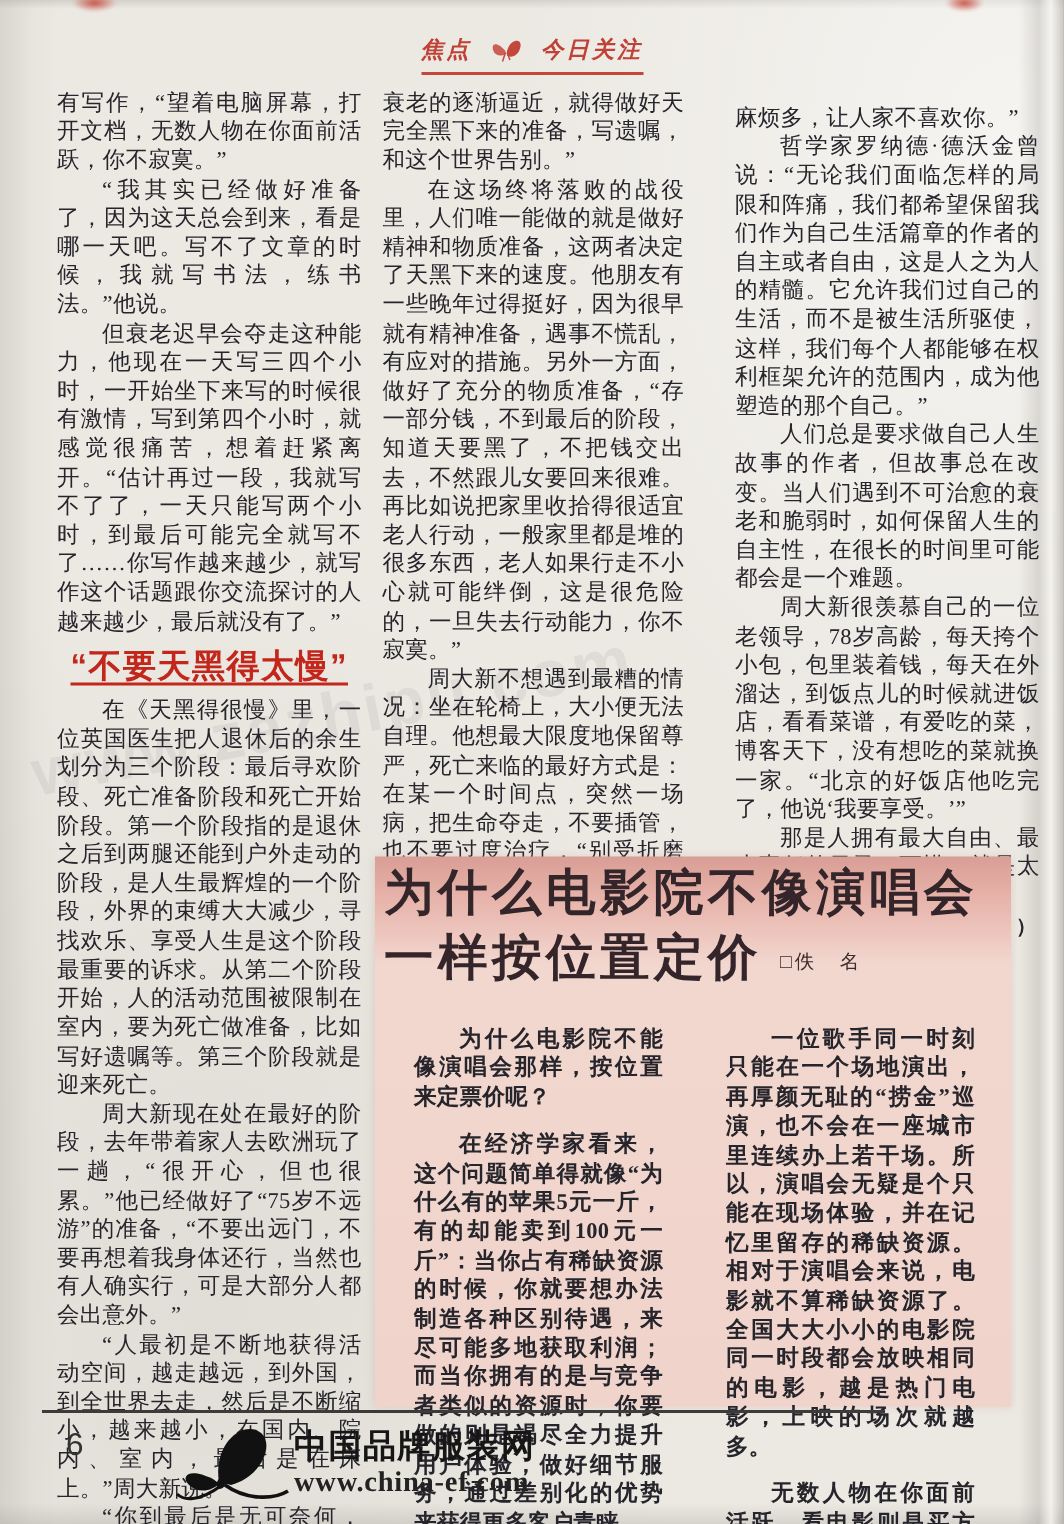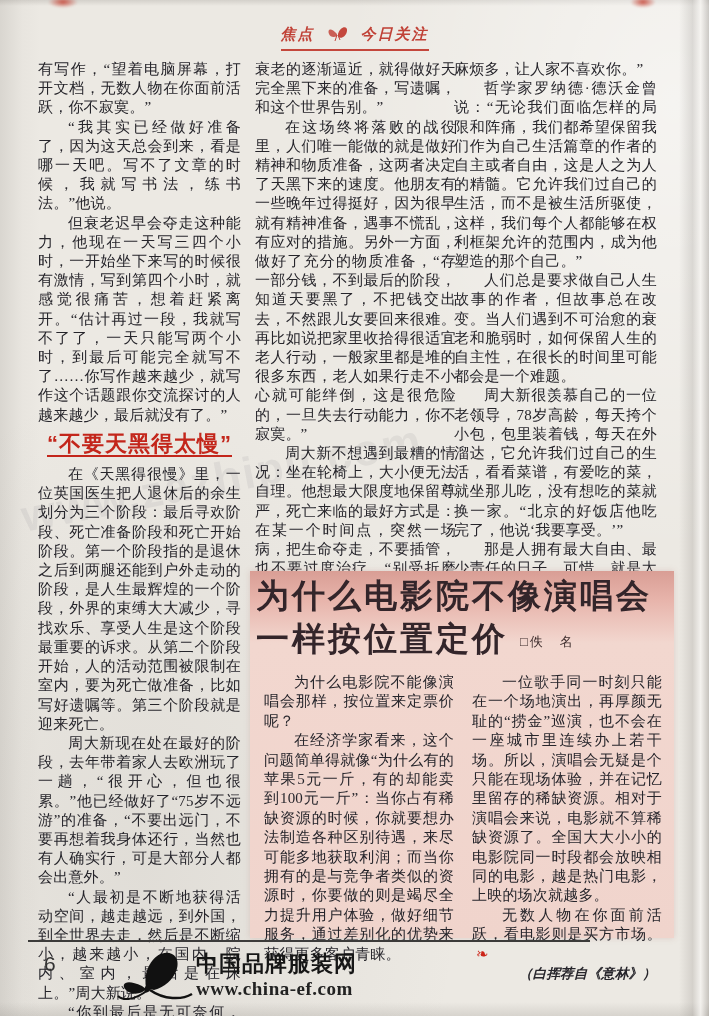--- a/index.html
+++ b/index.html
@@ -50,21 +50,21 @@
 
   
   .feature{position:absolute;left:250px;top:571px;width:424px;height:367px;
     background:linear-gradient(180deg,#d99e95 0px,#e7b3aa 28px,#f2d7cf 72px,#f0d4cc 100%);
     box-shadow:0 0 6px rgba(180,120,110,0.25);}
   .f-title{padding:4px 8px 0 6px;color:#33252a;}
   .f-t1,.f-t2{font-size:33px;line-height:43px;font-weight:700;letter-spacing:3px;white-space:nowrap;}
   .f-author{font-size:13px;font-weight:400;letter-spacing:2px;margin-left:12px;color:#3c2c2c;vertical-align:4px;}
   .f-cols{display:flex;gap:18px;padding:10px 12px 0 14px;}
   .f-col{width:190px;font-size:15px;line-height:19.4px;text-align:justify;letter-spacing:0.2px;}
-  .f-col p{margin:0;}
+  .f-col p{margin:12px;font-weight:bold;}
   .f-attr{text-align:right;font-size:13.5px;font-weight:bold;font-style:italic;margin-top:3px;padding-right:6px;}
 
   
   .foot-line{position:absolute;left:28px;top:940px;width:562px;height:2px;background:#3c3b3a;}
   .page-num{position:absolute;left:44px;top:952px;font-family:"Liberation Sans",sans-serif;
     font-size:21px;color:#333;}
   .brand{position:absolute;left:112px;top:944px;display:flex;align-items:center;}
   .brand-text{margin-left:2px;}
   .brand-name{font-family:"Liberation Sans","DejaVu Sans",sans-serif;font-weight:bold;
     font-size:22px;color:#161616;letter-spacing:1px;line-height:28px;}
@@ -103,25 +103,25 @@
     <p class="ind">“人最初是不断地获得活动空间，越走越远，到外国，到全世界去走，然后是不断缩小，越来越小，在国内、院内、室内，最后是在床上。”周大新说。</p>
     <p class="ind">“你到最后是无可奈何，面对</p>
   </section>
 
   <section class="col" style="left:255px;width:201px;">
     <p>衰老的逐渐逼近，就得做好天完全黑下来的准备，写遗嘱，和这个世界告别。”</p>
     <p class="ind">在这场终将落败的战役里，人们唯一能做的就是做好精神和物质准备，这两者决定了天黑下来的速度。他朋友有一些晚年过得挺好，因为很早就有精神准备，遇事不慌乱，有应对的措施。另外一方面，做好了充分的物质准备，“存一部分钱，不到最后的阶段，知道天要黑了，不把钱交出去，不然跟儿女要回来很难。再比如说把家里收拾得很适宜老人行动，一般家里都是堆的很多东西，老人如果行走不小心就可能绊倒，这是很危险的，一旦失去行动能力，你不寂寞。”</p>
     <p class="ind">周大新不想遇到最糟的情况：坐在轮椅上，大小便无法自理。他想最大限度地保留尊严，死亡来临的最好方式是：在某一个时间点，突然一场病，把生命夺走，不要插管，也不要过度治疗，“别受折磨的时间太长，不要天黑得太慢，黑得太慢就受折磨多，给周围人带来的</p>
   </section>
 
-  <section class="col" style="left:454px;width:203px;">
+  <section class="col" style="left:490px;width:203px;margin-top:10px;">
     <p>麻烦多，让人家不喜欢你。”</p>
     <p class="ind">哲学家罗纳德·德沃金曾说：“无论我们面临怎样的局限和阵痛，我们都希望保留我们作为自己生活篇章的作者的自主或者自由，这是人之为人的精髓。它允许我们过自己的生活，而不是被生活所驱使，这样，我们每个人都能够在权利框架允许的范围内，成为他塑造的那个自己。”</p>
     <p class="ind">人们总是要求做自己人生故事的作者，但故事总在改变。当人们遇到不可治愈的衰老和脆弱时，如何保留人生的自主性，在很长的时间里可能都会是一个难题。</p>
-    <p class="ind">周大新很羡慕自己的一位老领导，78岁高龄，每天挎个小包，包里装着钱，每天在外溜达，它允许我们过自己的生活，看看菜谱，有爱吃的菜，就坐那儿吃，没有想吃的菜就换一家。“北京的好饭店他吃完了，他说‘我要享受。’”</p>
+    <p class="ind">周大新很羡慕自己的一位老领导，78岁高龄，每天挎个小包，包里装着钱，每天在外溜达，到饭点儿的时候就进饭店，看看菜谱，有爱吃的菜，博客天下，没有想吃的菜就换一家。“北京的好饭店他吃完了，他说‘我要享受。’”</p>
     <p class="ind"><span>那是人拥有最大自由、最少责任的日子，可惜，就是太短了。</span><span class="endmark">❧</span></p>
     <p class="attr">（苏连星荐自《博客天下》）</p>
   </section>
 
   <section class="feature">
     <div class="f-title">
       <div class="f-t1">为什么电影院不像演唱会</div>
       <div class="f-t2"><span>一样按位置定价</span><span class="f-author">□佚　名</span></div>
     </div>
     <div class="f-cols">

